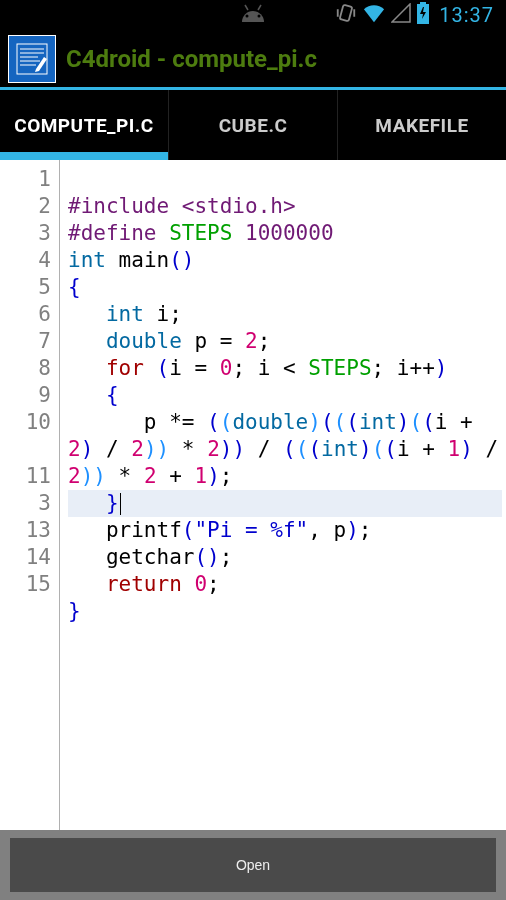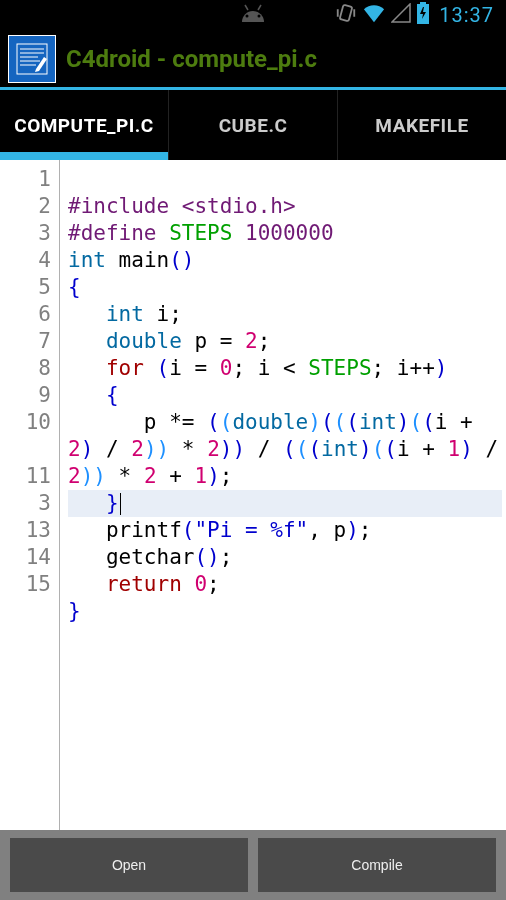--- a/index.html
+++ b/index.html
@@ -128,14 +128,13 @@
       <div>3</div>
       <div>13</div>
       <div>14</div>
       <div>15</div>
     </div>
   <div class="code" id="code"><div class="code-line"></div><div class="code-line"><span class="pp">#include &lt;stdio.h&gt;</span></div><div class="code-line"><span class="pp">#define </span><span class="nm">STEPS</span><span class="pp"> 1000000</span></div><div class="code-line"><span class="ty">int</span> <span class="id">main</span><span class="pn">()</span></div><div class="code-line"><span class="pn">{</span></div><div class="code-line">   <span class="ty">int</span> <span class="id">i</span>;</div><div class="code-line">   <span class="ty">double</span> <span class="id">p</span> = <span class="num">2</span>;</div><div class="code-line">   <span class="kw">for</span> <span class="pn">(</span><span class="id">i</span> = <span class="num">0</span>; <span class="id">i</span> &lt; <span class="nm">STEPS</span>; <span class="id">i</span>++<span class="pn">)</span></div><div class="code-line">   <span class="pn">{</span></div><div class="code-line">      <span class="id">p</span> *= <span class="pn">(</span><span class="pn2">(</span><span class="ty">double</span><span class="pn2">)</span><span class="pn">(</span><span class="pn2">(</span><span class="pn">(</span><span class="ty">int</span><span class="pn">)</span><span class="pn2">(</span><span class="pn">(</span><span class="id">i</span> + <span class="num">2</span><span class="pn">)</span> / <span class="num">2</span><span class="pn2">)</span><span class="pn2">)</span> * <span class="num">2</span><span class="pn">)</span><span class="pn">)</span> / <span class="pn">(</span><span class="pn2">(</span><span class="pn">(</span><span class="ty">int</span><span class="pn">)</span><span class="pn2">(</span><span class="pn">(</span><span class="id">i</span> + <span class="num">1</span><span class="pn">)</span> / <span class="num">2</span><span class="pn2">)</span><span class="pn2">)</span> * <span class="num">2</span> + <span class="num">1</span><span class="pn">)</span>;</div><div class="code-line hl">   <span class="pn">}</span><span class="cursor"></span></div><div class="code-line">   <span class="id">printf</span><span class="pn">(</span><span class="str">"Pi = %f"</span>, <span class="id">p</span><span class="pn">)</span>;</div><div class="code-line">   <span class="id">getchar</span><span class="pn">()</span>;</div><div class="code-line">   <span class="kw">return</span> <span class="num">0</span>;</div><div class="code-line"><span class="pn">}</span></div></div>
 </div>
 
 <div class="toolbar">
   <button class="tool-btn">Open</button>
-  <button class="tool-btn">Compile</button>
 </div>
 
 </body></html>

